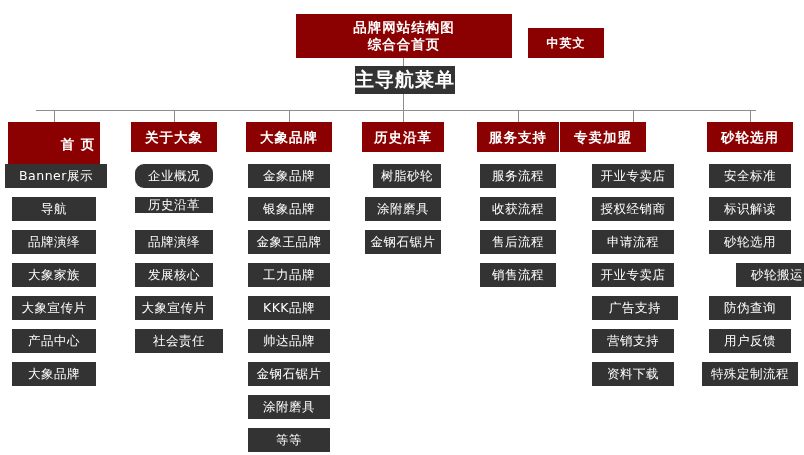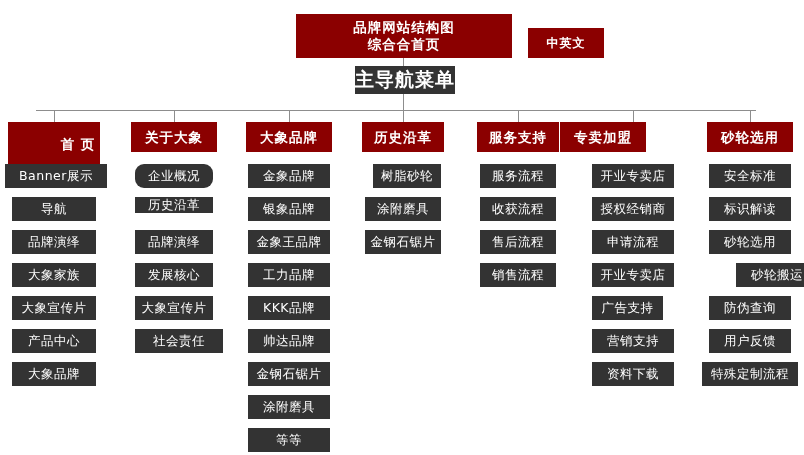--- a/index.html
+++ b/index.html
@@ -131,21 +131,21 @@
       <div class="darkbox col-item" style="left: 480px; width: 76px; top: 197px; height: 24px;">收获流程</div>
       <div class="darkbox col-item" style="left: 480px; width: 76px; top: 230px; height: 24px;">售后流程</div>
       <div class="darkbox col-item" style="left: 480px; width: 76px; top: 263px; height: 24px;">销售流程</div>
       <div class="v-drop" style="left: 633px;"></div>
       <div class="redbox colhead" style="left: 560px; width: 86px; top: 122px; height: 30px;">专卖加盟</div>
       <div class="line" style="left: 633px; top: 152px; width: 1px; height: 225px; background: rgb(141, 141, 141); position: absolute; opacity: 0;"></div>
       <div class="darkbox col-item" style="left: 592px; width: 82px; top: 164px; height: 24px;">开业专卖店</div>
       <div class="darkbox col-item" style="left: 592px; width: 82px; top: 197px; height: 24px;">授权经销商</div>
       <div class="darkbox col-item" style="left: 592px; width: 82px; top: 230px; height: 24px;">申请流程</div>
       <div class="darkbox col-item" style="left: 592px; width: 82px; top: 263px; height: 24px;">开业专卖店</div>
-      <div class="darkbox col-item" style="left: 592px; width: 71px; top: 296px; height: 24px;">广告支持</div>
+      <div class="darkbox col-item" style="left: 592px; width: 86px; top: 296px; height: 24px;">广告支持</div>
       <div class="darkbox col-item" style="left: 592px; width: 82px; top: 329px; height: 24px;">营销支持</div>
       <div class="darkbox col-item" style="left: 592px; width: 82px; top: 362px; height: 24px;">资料下载</div>
       <div class="v-drop" style="left: 750px;"></div>
       <div class="redbox colhead" style="left: 707px; width: 86px; top: 122px; height: 30px;">砂轮选用</div>
       <div class="line" style="left: 750px; top: 152px; width: 1px; height: 225px; background: rgb(141, 141, 141); position: absolute; opacity: 0;"></div>
       <div class="darkbox col-item" style="left: 709px; width: 82px; top: 164px; height: 24px;">安全标准</div>
       <div class="darkbox col-item" style="left: 709px; width: 82px; top: 197px; height: 24px;">标识解读</div>
       <div class="darkbox col-item" style="left: 709px; width: 82px; top: 230px; height: 24px;">砂轮选用</div>
       <div class="darkbox col-item" style="left: 712px; width: 82px; top: 263px; height: 24px; margin-left: 24px;">砂轮搬运</div>
       <div class="darkbox col-item" style="left: 709px; width: 82px; top: 296px; height: 24px;">防伪查询</div>

